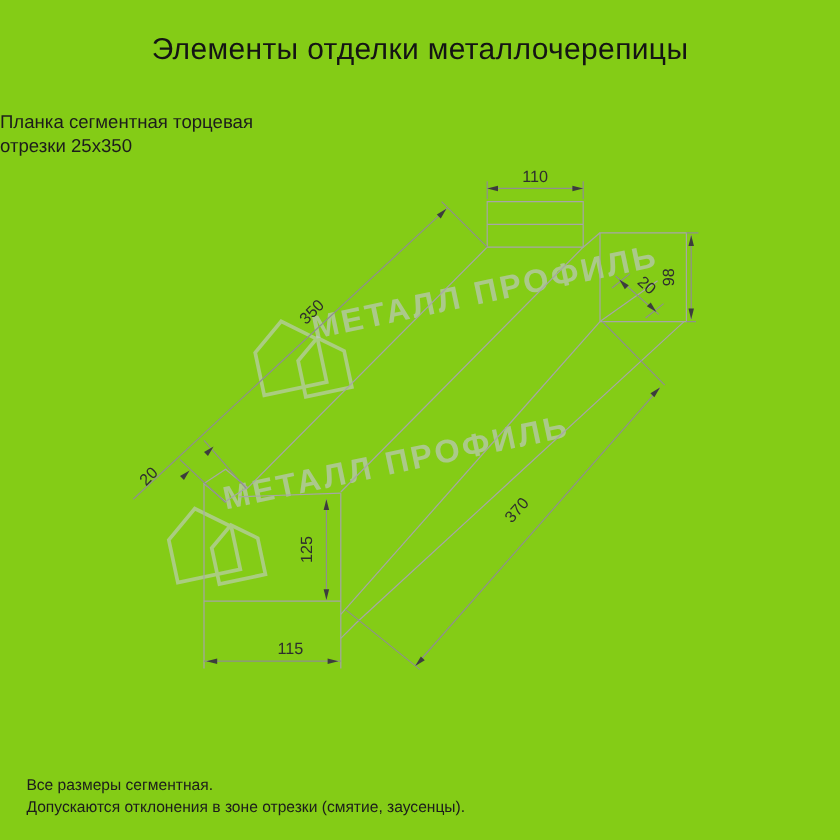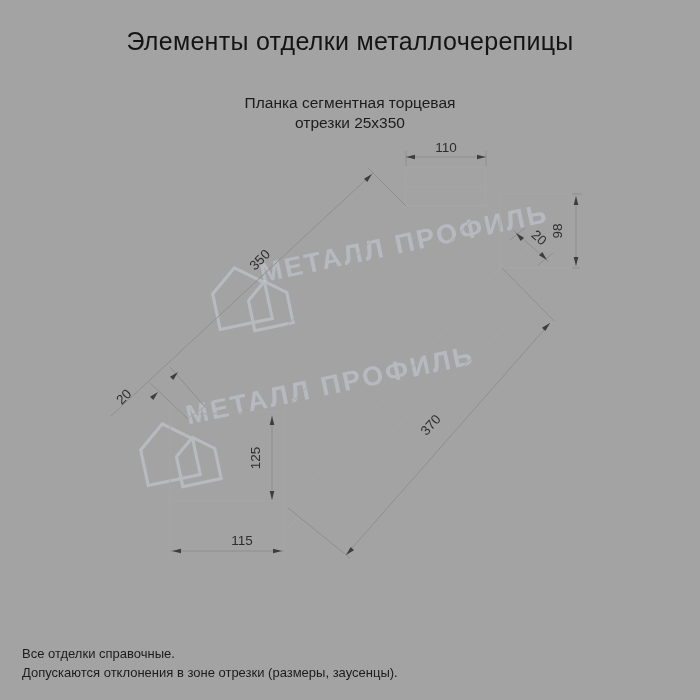--- a/index.html
+++ b/index.html
@@ -1,25 +1,25 @@
 <!DOCTYPE html>
 <html><head>
 <meta charset="utf-8">
 <style>
   html,body{margin:0;padding:0;}
   .page{
-    position:relative;width:700px;height:700px;background:#a3a3a3;
+    position:relative;width:700px;height:700px;background:#84cc16;
     font-family:"Liberation Sans", sans-serif;overflow:hidden;
   }
   .title{
     position:absolute;top:27px;left:0;width:700px;text-align:center;
     font-size:25px;font-weight:400;color:#141414;margin:0;letter-spacing:.3px;
   }
   .subtitle{
-    position:absolute;top:93px;left:0;width:700px;text-align:center;
+    position:absolute;top:93px;left:0;width:700px;text-align:left;
     font-size:15.5px;line-height:20px;color:#1c1c1c;
   }
   .footer{
     position:absolute;left:22px;top:644px;width:660px;
     font-size:13px;line-height:19px;color:#1c1c1c;text-align:left;
   }
   svg{position:absolute;left:0;top:0;}
   .outline{stroke:#a6a6a6;stroke-width:1;fill:none;}
   .dimline{stroke:#8f8f8f;stroke-width:1;fill:none;}
   .arrow{fill:#3d3d3d;stroke:none;}
@@ -127,17 +127,17 @@
 
     <g>
       <path class="dimline" d="M170,551 H284"></path>
       <polygon class="arrow" points="172,551 181,548.7 181,553.3"></polygon>
       <polygon class="arrow" points="282,551 273,548.7 273,553.3"></polygon>
       <text class="dimtext" x="242" y="545" text-anchor="middle">115</text>
     </g>
   </svg>
 
   <div class="footer">
-    <div>Все отделки справочные.</div>
-    <div>Допускаются отклонения в зоне отрезки (размеры, заусенцы).</div>
+    <div>Все размеры сегментная.</div>
+    <div>Допускаются отклонения в зоне отрезки (смятие, заусенцы).</div>
   </div>
 
 </div>
 
 </body></html>

